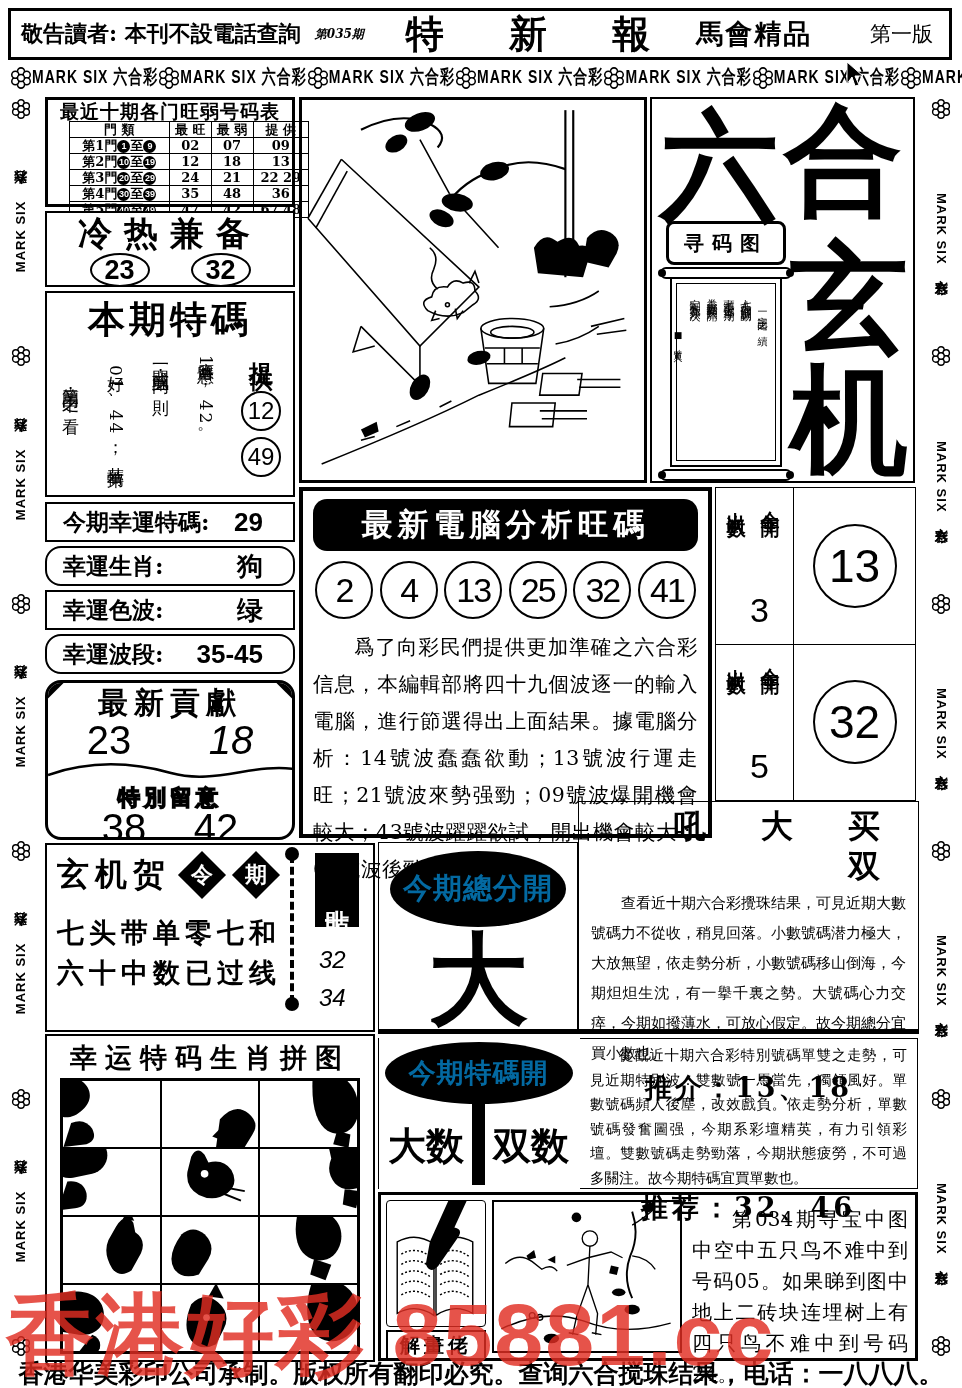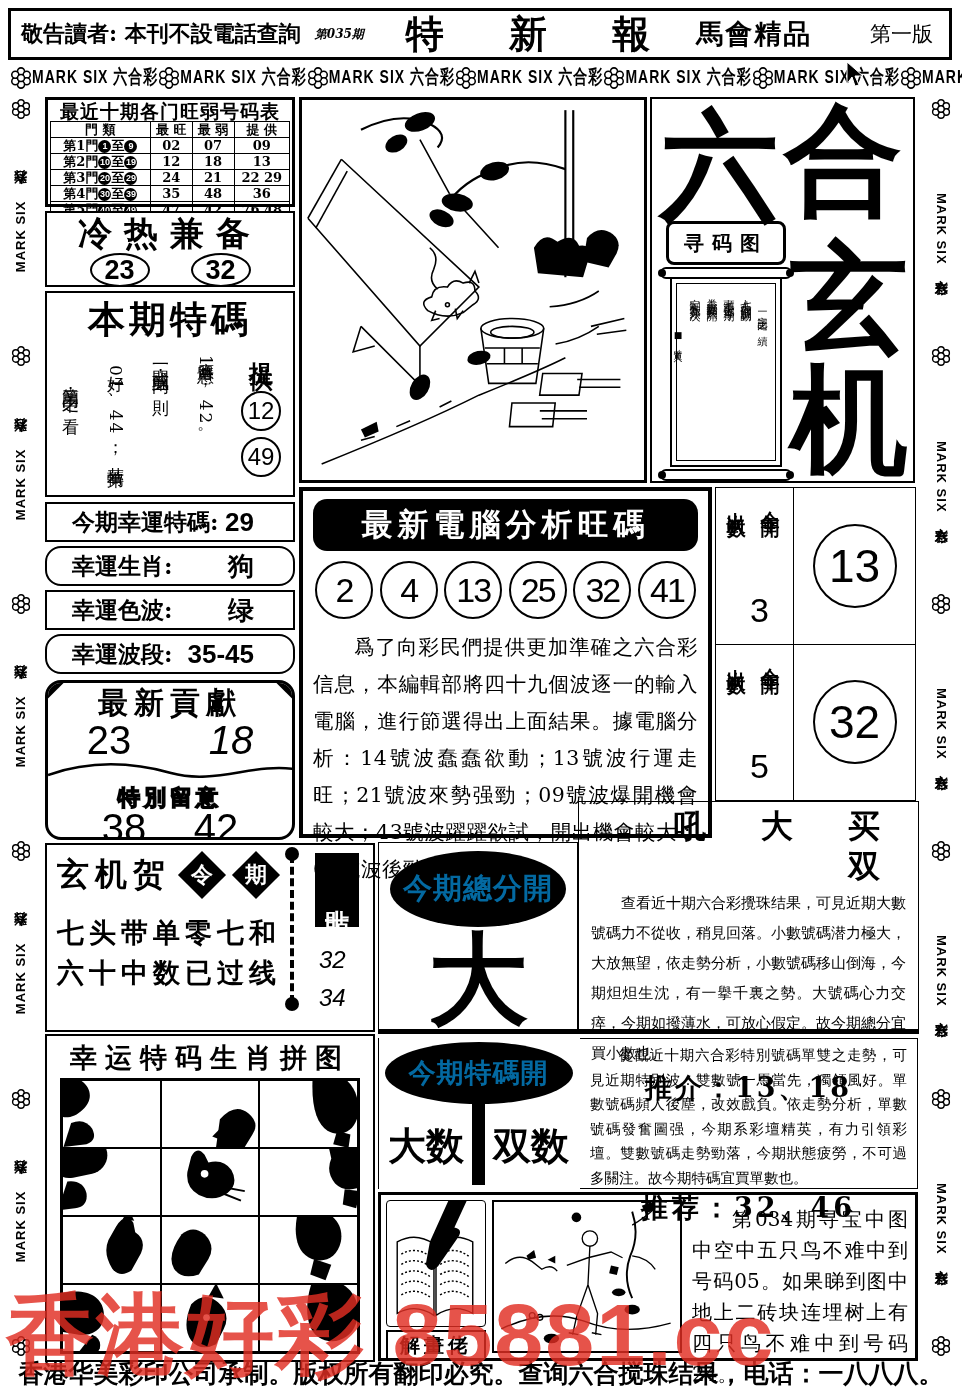--- a/index.html
+++ b/index.html
@@ -30,21 +30,21 @@
     font-family:"Liberation Sans",sans-serif; letter-spacing:1px; white-space:nowrap;}
   .rail-left .ms-v { transform:rotate(180deg); }
   .rail .flower { width:20px; height:20px; }
 
   
   .box { border:2px solid #000; background:#fff; }
 
   
   .hot-table { left:45px; top:97px; width:250px; height:110px; border:3px solid #000; padding:1px 2px;}
   .hot-title { font-size:19px; font-weight:bold; text-align:center; letter-spacing:1px; line-height:20px;}
-  table.doors { width:100%; border-collapse:collapse; }
+  table.doors { width:100%; border-collapse:collapse;margin-left:19px; }
   table.doors th, table.doors td { border:1px solid #000; font-size:13px; text-align:center;
      height:16px; line-height:15px; padding:0; font-weight:bold; }
   .dot { display:inline-block; min-width:13px; height:13px; border-radius:50%; background:#000;
      color:#fff; font-size:9px; line-height:13px; font-weight:bold; padding:0 1px;
      font-family:"Liberation Sans",sans-serif; vertical-align:1px;}
 
   
   .cold-hot { left:45px; top:211px; width:250px; height:76px; }
   .ch-title { font-size:34px; font-weight:bold; text-align:center; letter-spacing:12px; line-height:40px;}
   .ch-nums { display:flex; justify-content:space-around; padding:0 22px;}
@@ -58,21 +58,21 @@
   .sc-cols { display:flex; justify-content:space-between; height:150px; padding:2px 4px 0 6px;}
   .sc-col { writing-mode:vertical-lr; font-size:17px; line-height:20px; letter-spacing:2px;}
   .sc-c1{margin-top:32px;} .sc-c2{margin-top:20px;} .sc-c3{margin-top:12px;} .sc-c4{margin-top:6px;}
   .sc-provide { display:flex; flex-direction:column; align-items:center; gap:6px;}
   .sc-provide .sc-col { font-size:24px; font-weight:bold; margin-top:0; letter-spacing:6px;}
   .ring { border:2px solid #000; border-radius:50%; width:40px; height:40px; font-size:24px;
     display:flex; align-items:center; justify-content:center; font-family:"Liberation Sans",sans-serif;}
 
   
   .lrow { left:45px; width:250px; height:40px; border:2px solid #000; display:flex;
-    align-items:center; padding:0 25px; font-size:23px; font-weight:bold;}
+    align-items:center; padding:0 16px; font-size:23px; font-weight:bold;}
   .lrow .val { margin-left:auto; margin-right:14px; font-size:26px;
     font-family:"Liberation Sans",sans-serif;}
   .lrow.round { border-radius:16px; }
 
   
   .contrib { left:45px; top:680px; width:250px; height:160px; border:3px solid #000;
     border-radius:16px; overflow:hidden; text-align:center;}
   .contrib h3 { font-size:30px; letter-spacing:6px; font-weight:bold; line-height:36px; margin-top:2px;}
   .contrib .pair { display:flex; justify-content:space-around; font-size:40px;
     font-family:"Liberation Sans",sans-serif; line-height:38px;}
@@ -347,21 +347,21 @@
       <tr>
         <td><span>第4門</span><span class="dot">30</span><span>至</span><span class="dot">39</span></td>
         <td>35</td>
         <td>48</td>
         <td>36</td>
       </tr>
       <tr>
         <td><span>第5門</span><span class="dot">40</span><span>至</span><span class="dot">49</span></td>
         <td>47</td>
         <td>42</td>
-        <td>76 48</td>
+        <td>67 48</td>
       </tr>
     </tbody>
       </table>
   </div>
 
   <div class="abs box cold-hot">
     <div class="ch-title">冷热兼备</div>
     <div class="ch-nums">
       <span class="oval">23</span>
       <span class="oval">32</span>

